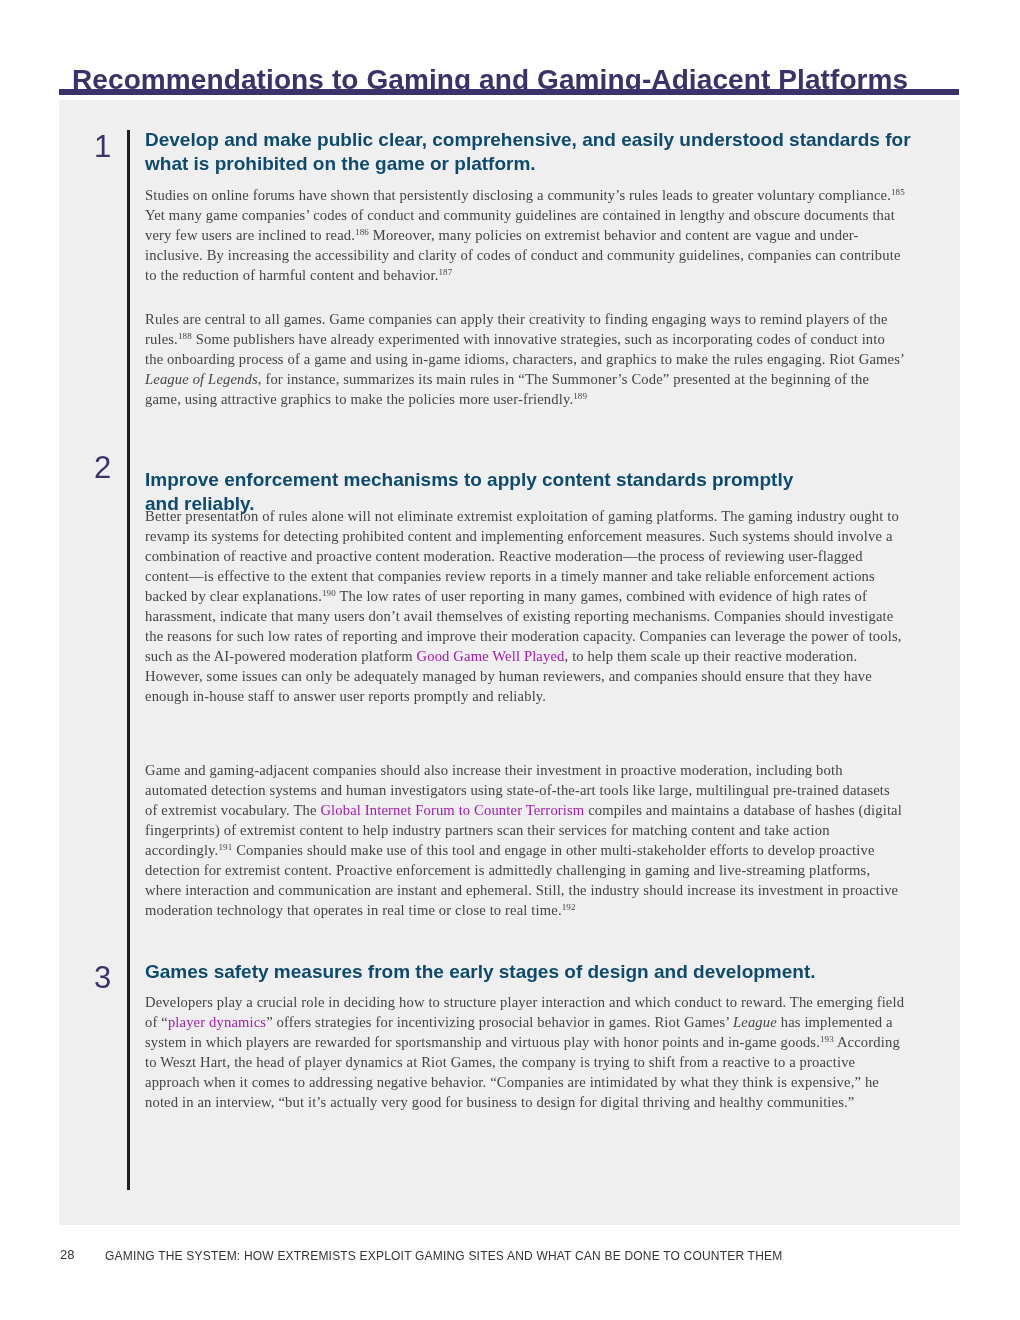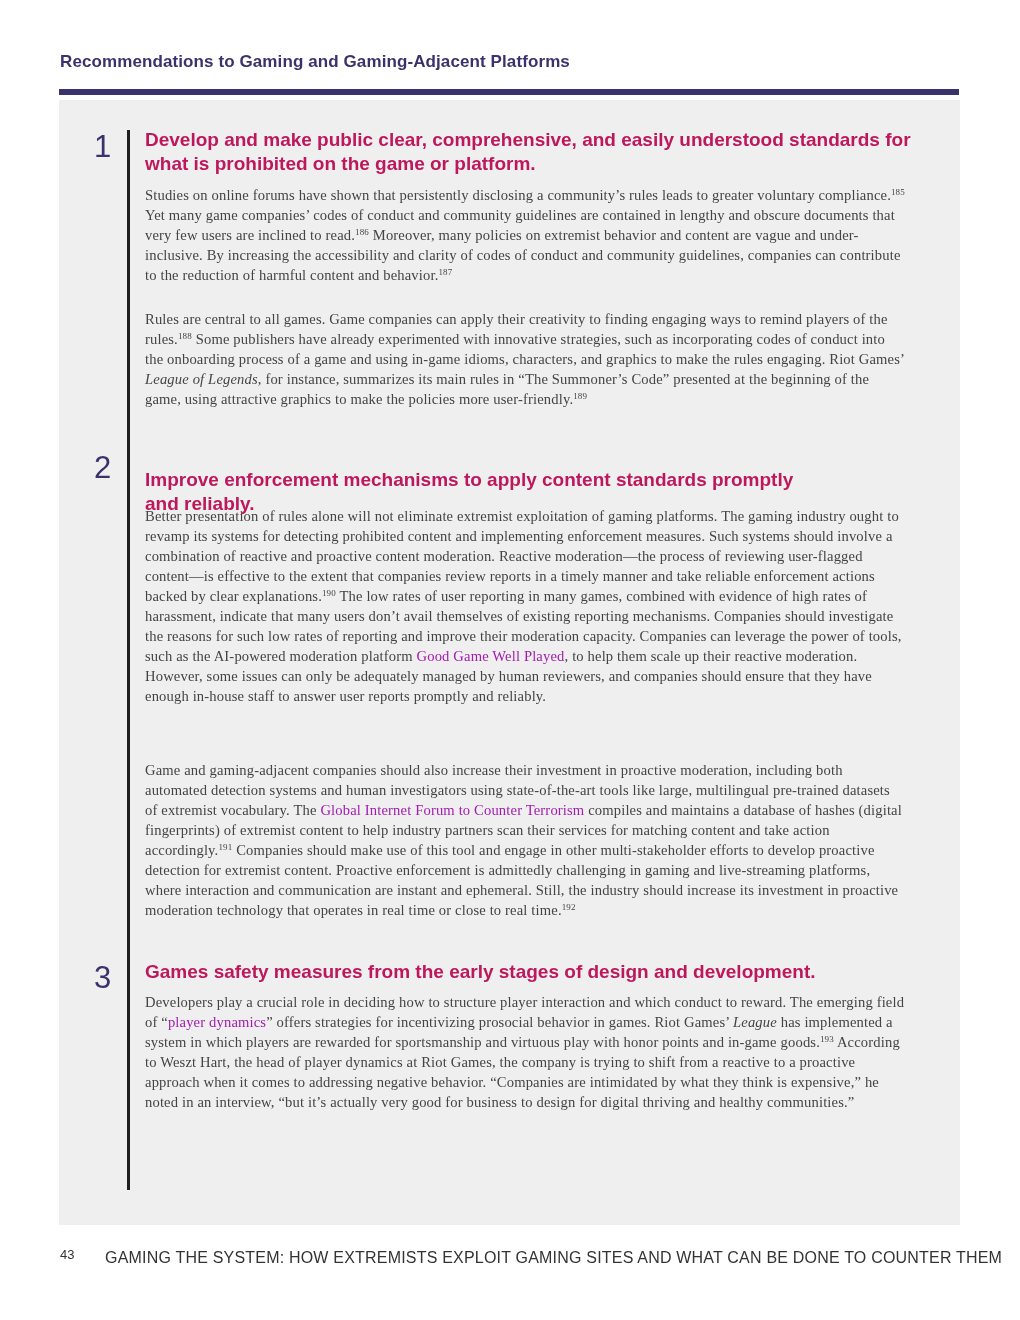--- a/index.html
+++ b/index.html
@@ -12,23 +12,23 @@
       height: 1320px;
       position: relative;
       overflow: hidden;
       font-family: "Liberation Sans", sans-serif;
       color: #3a3a3a;
     }
     .page-title {
       position: absolute;
       left: 60px;
       top: 52px;
-      margin: 0;
+      margin: 12px;
       font-family: "Liberation Sans", sans-serif;
-      font-size: 17px;
+      font-size: 28px;
       font-weight: bold;
       color: #3a336b;
       letter-spacing: 0.1px;
     }
     .title-rule {
       position: absolute;
       left: 59px;
       top: 89px;
       width: 900px;
       height: 6px;
@@ -60,21 +60,21 @@
       line-height: 1;
     }
     .rec-heading {
       position: absolute;
       left: 145px;
       width: 770px;
       margin: 0;
       font-family: "Liberation Sans", sans-serif;
       font-size: 19px;
       font-weight: bold;
-      color: #be185d;
+      color: #0c4a6e;
       line-height: 24px;
     }
     .para {
       position: absolute;
       left: 145px;
       width: 760px;
       margin: 0;
       font-family: Liberation Serif, serif;
       font-size: 14.6px;
       line-height: 20px;
@@ -99,21 +99,21 @@
       top: 1247px;
       font-family: "Liberation Sans", sans-serif;
       font-size: 13px;
       color: #333;
     }
     .footer-title {
       position: absolute;
       left: 105px;
       top: 1249px;
       font-family: "Liberation Sans", sans-serif;
-      font-size: 16px;
+      font-size: 12px;
       color: #333;
       letter-spacing: 0.2px;
     }
   </style>
 </head>
 <body>
 
 <h1 class="page-title">Recommendations to Gaming and Gaming-Adjacent Platforms</h1>
 <div class="title-rule"></div>
 
@@ -127,14 +127,14 @@
 
 <div class="rec-num" style="top:452px;">2</div>
 <h2 class="rec-heading" style="top:468px; width:680px;">Improve enforcement mechanisms to apply content standards promptly and reliably.</h2>
 <p class="para" style="top:506px;"><span>Better presentation of rules alone will not eliminate extremist exploitation of gaming platforms. The gaming industry ought to revamp its systems for detecting prohibited content and implementing enforcement measures. Such systems should involve a combination of reactive and proactive content moderation. Reactive moderation—the process of reviewing user-flagged content—is effective to the extent that companies review reports in a timely manner and take reliable enforcement actions backed by clear explanations.</span><sup>190</sup><span> The low rates of user reporting in many games, combined with evidence of high rates of harassment, indicate that many users don’t avail themselves of existing reporting mechanisms. Companies should investigate the reasons for such low rates of reporting and improve their moderation capacity. Companies can leverage the power of tools, such as the AI-powered moderation platform </span><a>Good Game Well Played</a><span>, to help them scale up their reactive moderation. However, some issues can only be adequately managed by human reviewers, and companies should ensure that they have enough in-house staff to answer user reports promptly and reliably.</span></p>
 <p class="para" style="top:760px;"><span>Game and gaming-adjacent companies should also increase their investment in proactive moderation, including both automated detection systems and human investigators using state-of-the-art tools like large, multilingual pre-trained datasets of extremist vocabulary. The </span><a>Global Internet Forum to Counter Terrorism</a><span> compiles and maintains a database of hashes (digital fingerprints) of extremist content to help industry partners scan their services for matching content and take action accordingly.</span><sup>191</sup><span> Companies should make use of this tool and engage in other multi-stakeholder efforts to develop proactive detection for extremist content. Proactive enforcement is admittedly challenging in gaming and live-streaming platforms, where interaction and communication are instant and ephemeral. Still, the industry should increase its investment in proactive moderation technology that operates in real time or close to real time.</span><sup>192</sup></p>
 
 <div class="rec-num" style="top:962px;">3</div>
 <h2 class="rec-heading" style="top:960px;">Games safety measures from the early stages of design and development.</h2>
 <p class="para" style="top:992px;"><span>Developers play a crucial role in deciding how to structure player interaction and which conduct to reward. The emerging field of “</span><a>player dynamics</a><span>” offers strategies for incentivizing prosocial behavior in games. Riot Games’ </span><em>League</em><span> has implemented a system in which players are rewarded for sportsmanship and virtuous play with honor points and in-game goods.</span><sup>193</sup><span> According to Weszt Hart, the head of player dynamics at Riot Games, the company is trying to shift from a reactive to a proactive approach when it comes to addressing negative behavior. “Companies are intimidated by what they think is expensive,” he noted in an interview, “but it’s actually very good for business to design for digital thriving and healthy communities.”</span></p>
 
-<div class="footer-page">43</div>
+<div class="footer-page">28</div>
 <div class="footer-title">GAMING THE SYSTEM: HOW EXTREMISTS EXPLOIT GAMING SITES AND WHAT CAN BE DONE TO COUNTER THEM</div>
 
 </body></html>

